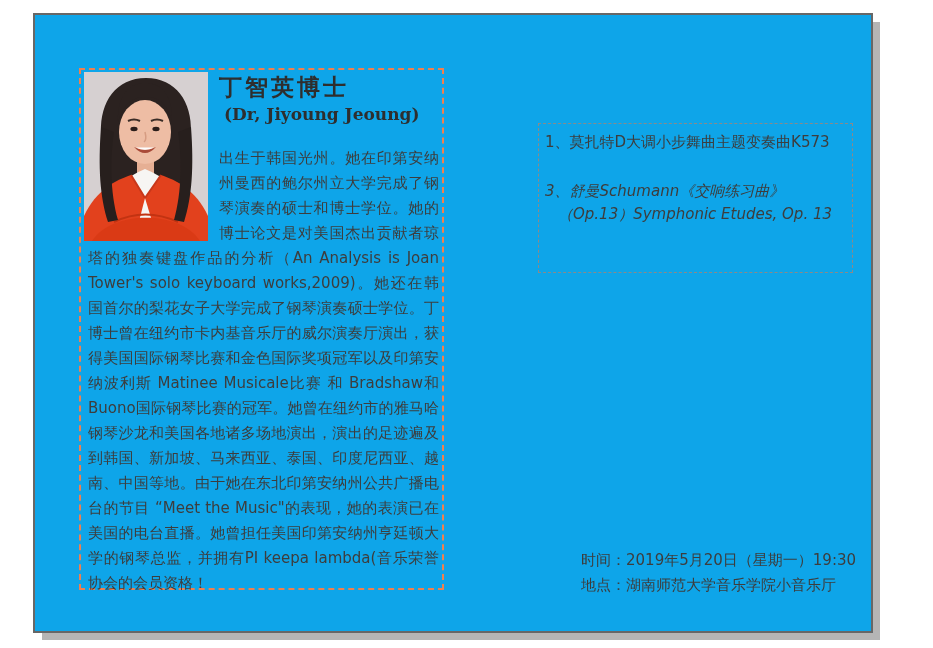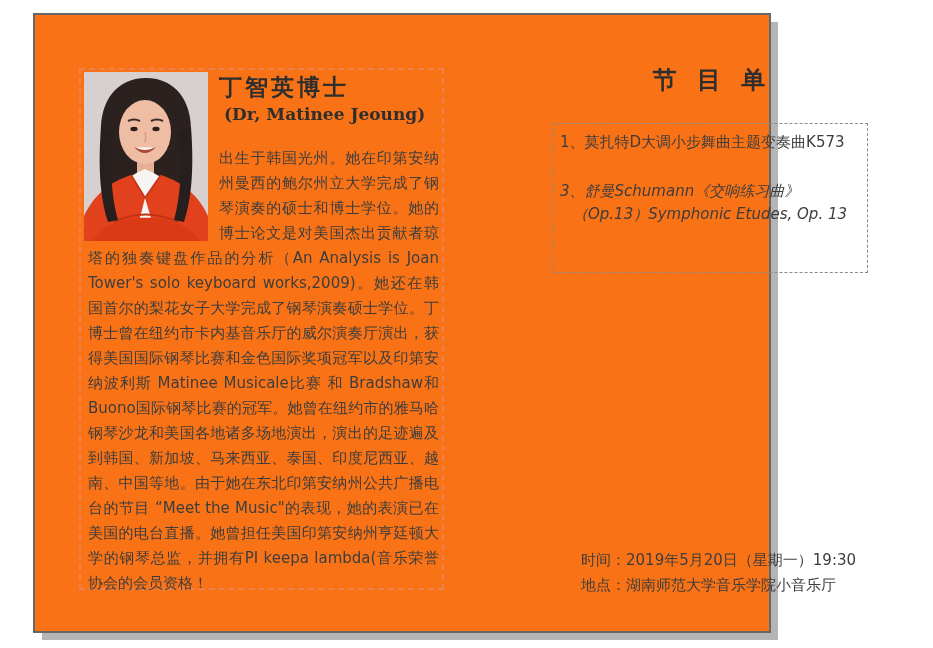--- a/index.html
+++ b/index.html
@@ -2,22 +2,22 @@
 <html><head>
 <meta charset="utf-8">
 <style>
   html,body{margin:0;padding:0;background:#ffffff;}
   body{
     width:933px;height:648px;position:relative;overflow:hidden;
     font-family:"DejaVu Sans","Liberation Sans",sans-serif;
     color:#3d3d3d;
   }
   .page{
-    position:absolute;left:33px;top:13px;width:738px;height:620px;
-    background:#f97316;border:2px solid #676767;box-sizing:border-box;
+    position:absolute;left:33px;top:13px;width:840px;height:620px;
+    background:#0ea5e9;border:2px solid #676767;box-sizing:border-box;
     box-shadow:8px 8px 0 -1px #b5b5b5;
   }
   
   .bio-box{
     position:absolute;left:44px;top:53px;width:365px;height:522px;
     border:2px dashed #ef8050;box-sizing:border-box;
     padding:2px 3px;
   }
   .photo{
     float:left;width:124px;height:169px;margin:0 11px 4px 0;
@@ -38,21 +38,21 @@
     margin:20px 0 0 4px;font-size:15px;line-height:25px;
     text-align:justify;color:#3d3d3d;
   }
   
   .program-title{
     position:absolute;left:477px;top:49px;width:400px;
     text-align:center;font-family:"DejaVu Serif","Liberation Serif",serif;
     font-size:24px;font-weight:bold;color:#2e2e2e;letter-spacing:6px;
   }
   .program-box{
-    position:absolute;left:518px;top:108px;width:315px;height:150px;
+    position:absolute;left:503px;top:108px;width:315px;height:150px;
     border:1px dashed #8a8a8a;box-sizing:border-box;
     padding:8px 6px 0 6px;font-size:15px;color:#3d3d3d;
   }
   .program-item{line-height:21px;margin-bottom:28px;white-space:nowrap;}
   .program-item .line2{padding-left:13px;line-height:24px;}
   .program-item .line2:empty{display:none;}
   .program-item:last-child{margin-bottom:0;font-style:italic;}
   
   .event-info{
     position:absolute;left:546px;top:501px;
@@ -93,25 +93,24 @@
         <ellipse cx="50" cy="57" rx="3.6" ry="2.2" fill="#2a1d1a"></ellipse>
         <ellipse cx="72" cy="57" rx="3.6" ry="2.2" fill="#2a1d1a"></ellipse>
 
         <path d="M61 60 Q63 68 60 70" stroke="#d69c82" stroke-width="1.5" fill="none"></path>
 
         <path d="M50 75 Q61 87 72 75 Q61 81 50 75" fill="#a94a38"></path>
         <path d="M52 75.5 Q61 80 70 75.5 Z" fill="#fdfdfd"></path>
       </svg>
     </div>
     <div class="bio-title">丁智英博士</div>
-    <div class="bio-subtitle">(Dr, Matinee Jeoung)</div>
+    <div class="bio-subtitle">(Dr, Jiyoung Jeoung)</div>
     <p class="bio-text">出生于韩国光州。她在印第安纳州曼西的鲍尔州立大学完成了钢琴演奏的硕士和博士学位。她的博士论文是对美国杰出贡献者琼塔的独奏键盘作品的分析（An Analysis is Joan Tower's solo keyboard works,2009)。她还在韩国首尔的梨花女子大学完成了钢琴演奏硕士学位。丁博士曾在纽约市卡内基音乐厅的威尔演奏厅演出，获得美国国际钢琴比赛和金色国际奖项冠军以及印第安纳波利斯 Matinee Musicale比赛 和 Bradshaw和Buono国际钢琴比赛的冠军。她曾在纽约市的雅马哈钢琴沙龙和美国各地诸多场地演出，演出的足迹遍及到韩国、新加坡、马来西亚、泰国、印度尼西亚、越南、中国等地。由于她在东北印第安纳州公共广播电台的节目 “Meet the Music"的表现，她的表演已在美国的电台直播。她曾担任美国印第安纳州亨廷顿大学的钢琴总监，并拥有PI keepa lambda(音乐荣誉协会的会员资格！</p>
   </div>
 
-  <div class="program-title">节 目 单</div>
 
   <div class="program-box">
     <div class="program-item">
       <span>1、</span><span>莫扎特D大调小步舞曲主题变奏曲K573</span>
       
     </div>
     <div class="program-item">
       <span>3、</span><span>舒曼Schumann《交响练习曲》</span>
       <div class="line2">（Op.13）Symphonic Etudes, Op. 13</div>
     </div>

